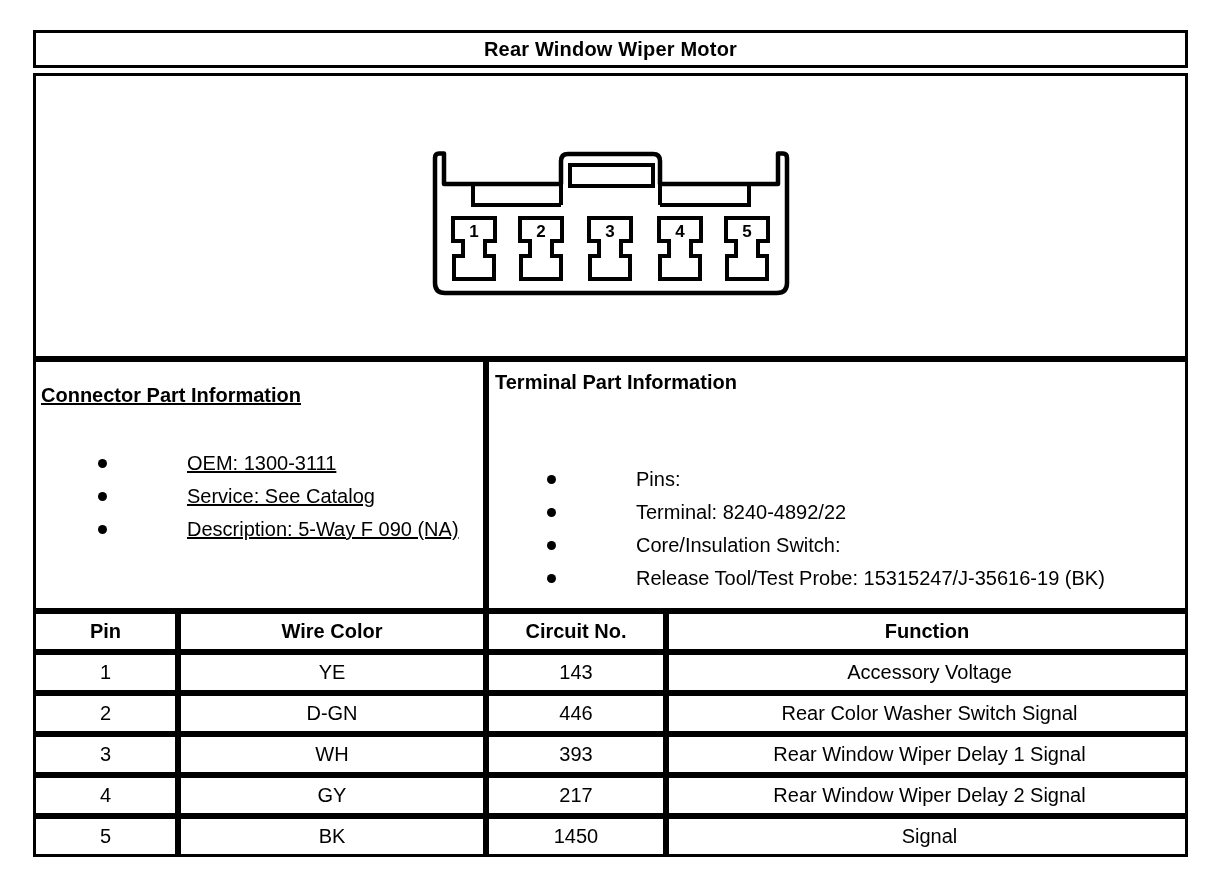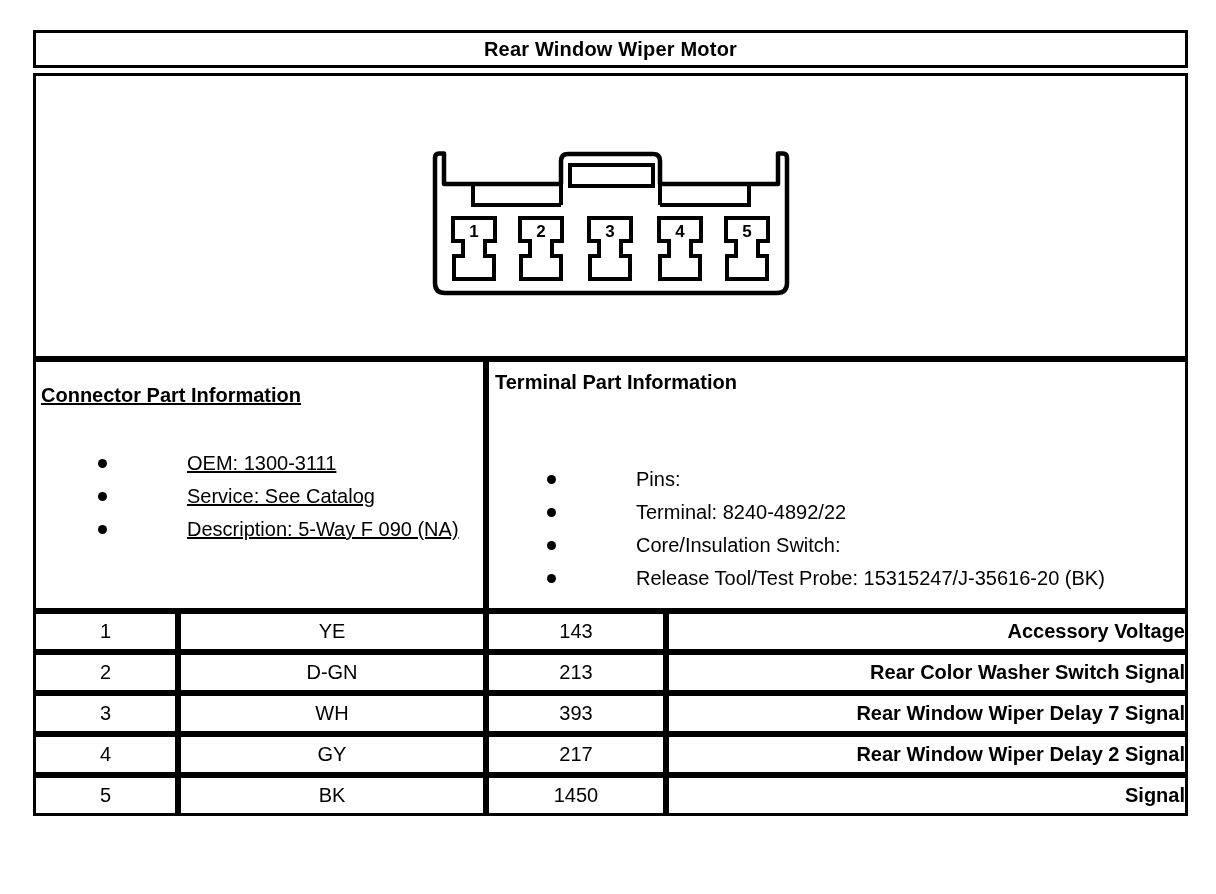--- a/index.html
+++ b/index.html
@@ -78,23 +78,22 @@
     vertical-align: middle;
   }
   
   tr.data-row td {
     height: 41px;
     text-align: center;
     vertical-align: middle;
   }
   tr.data-row td.fn-cell, th.fn-head { }
   tr.data-row td.fn-cell {
-    text-align: right;
+    text-align: center;
     padding-left: 5px;
-    font-weight: bold;
   }
   
   svg.connector { display: inline-block; }
   svg.connector .body-line { fill: #ffffff; stroke: #000; stroke-width: 4.5; stroke-linejoin: round; }
   svg.connector .inner-line { fill: none; stroke: #000; stroke-width: 4; }
   svg.connector .terminal { fill: #ffffff; stroke: #000; stroke-width: 4; stroke-linejoin: miter; }
   svg.connector text.pin-num {
     font-family: "Liberation Sans", sans-serif;
     font-size: 17px; font-weight: bold;
     text-anchor: middle;
@@ -176,44 +175,50 @@
           <li>
                 <span class="dot"></span>
                 <span>Terminal: 8240-4892/22</span>
               </li>
           <li>
                 <span class="dot"></span>
                 <span>Core/Insulation Switch:</span>
               </li>
           <li>
                 <span class="dot"></span>
-                <span>Release Tool/Test Probe: 15315247/J-35616-20 (BK)</span>
+                <span>Release Tool/Test Probe: 15315247/J-35616-19 (BK)</span>
               </li>
         </ul>
       </td>
     </tr>
 
+    <tr class="head-row">
+      <th>Pin</th>
+      <th>Wire Color</th>
+      <th>Circuit No.</th>
+      <th class="fn-head">Function</th>
+    </tr>
 
     <tr class="data-row">
       <td>1</td>
       <td>YE</td>
       <td>143</td>
       <td class="fn-cell">Accessory Voltage</td>
     </tr>
     <tr class="data-row">
       <td>2</td>
       <td>D-GN</td>
-      <td>213</td>
+      <td>446</td>
       <td class="fn-cell">Rear Color Washer Switch Signal</td>
     </tr>
     <tr class="data-row">
       <td>3</td>
       <td>WH</td>
       <td>393</td>
-      <td class="fn-cell">Rear Window Wiper Delay 7 Signal</td>
+      <td class="fn-cell">Rear Window Wiper Delay 1 Signal</td>
     </tr>
     <tr class="data-row">
       <td>4</td>
       <td>GY</td>
       <td>217</td>
       <td class="fn-cell">Rear Window Wiper Delay 2 Signal</td>
     </tr>
     <tr class="data-row">
       <td>5</td>
       <td>BK</td>

